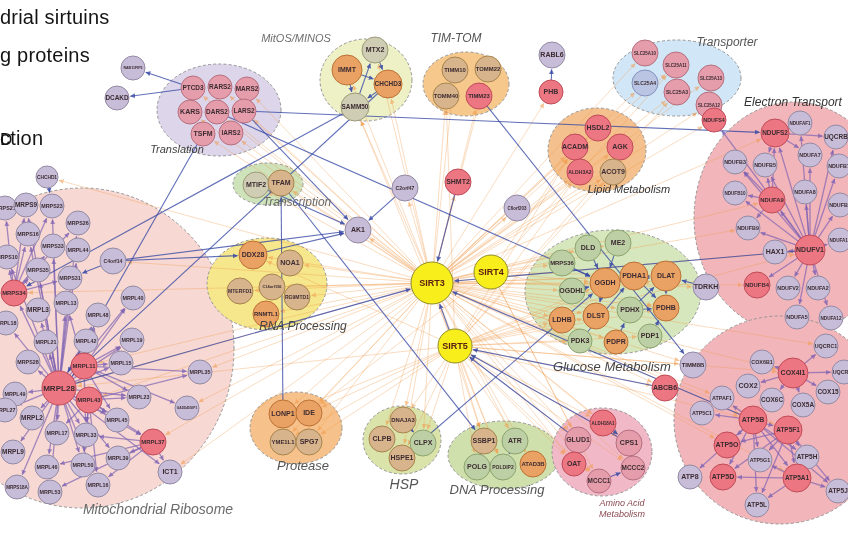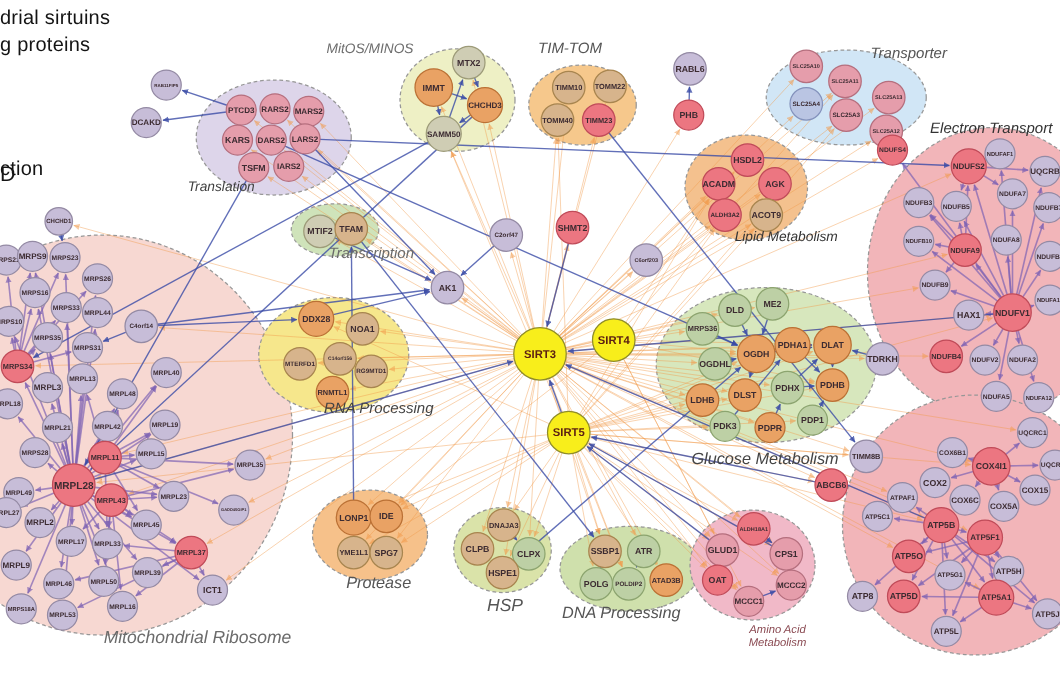--- a/index.html
+++ b/index.html
@@ -1,21 +1,21 @@
 <!DOCTYPE html>
 <html><head>
 <meta charset="utf-8">
 <style>
   html,body{margin:0;padding:0;background:#fff;}
   .stage{position:relative;width:848px;height:550px;background:#ffffff;overflow:hidden;
          font-family:"Liberation Sans", sans-serif;}
   .legend{position:absolute;left:0;top:0;width:230px;z-index:5;color:#141414;}
-  .leg-item{position:absolute;left:0;font-size:16px;letter-spacing:.2px;white-space:nowrap;}
+  .leg-item{position:absolute;left:0;font-size:20px;letter-spacing:.2px;white-space:nowrap;}
   .leg0{top:6px;}
-  .leg1{top:28px;}
+  .leg1{top:44px;}
   .leg2{top:104px;margin-top:23px;}
   .leg3{top:130px;font-size:17px;}
   svg{position:absolute;left:0;top:0;}
   text{font-family:"Liberation Sans", sans-serif;}
 </style>
 </head>
 <body>
 
 <div class="stage">
   <svg id="net" width="848" height="550" viewBox="0 0 848 550">

